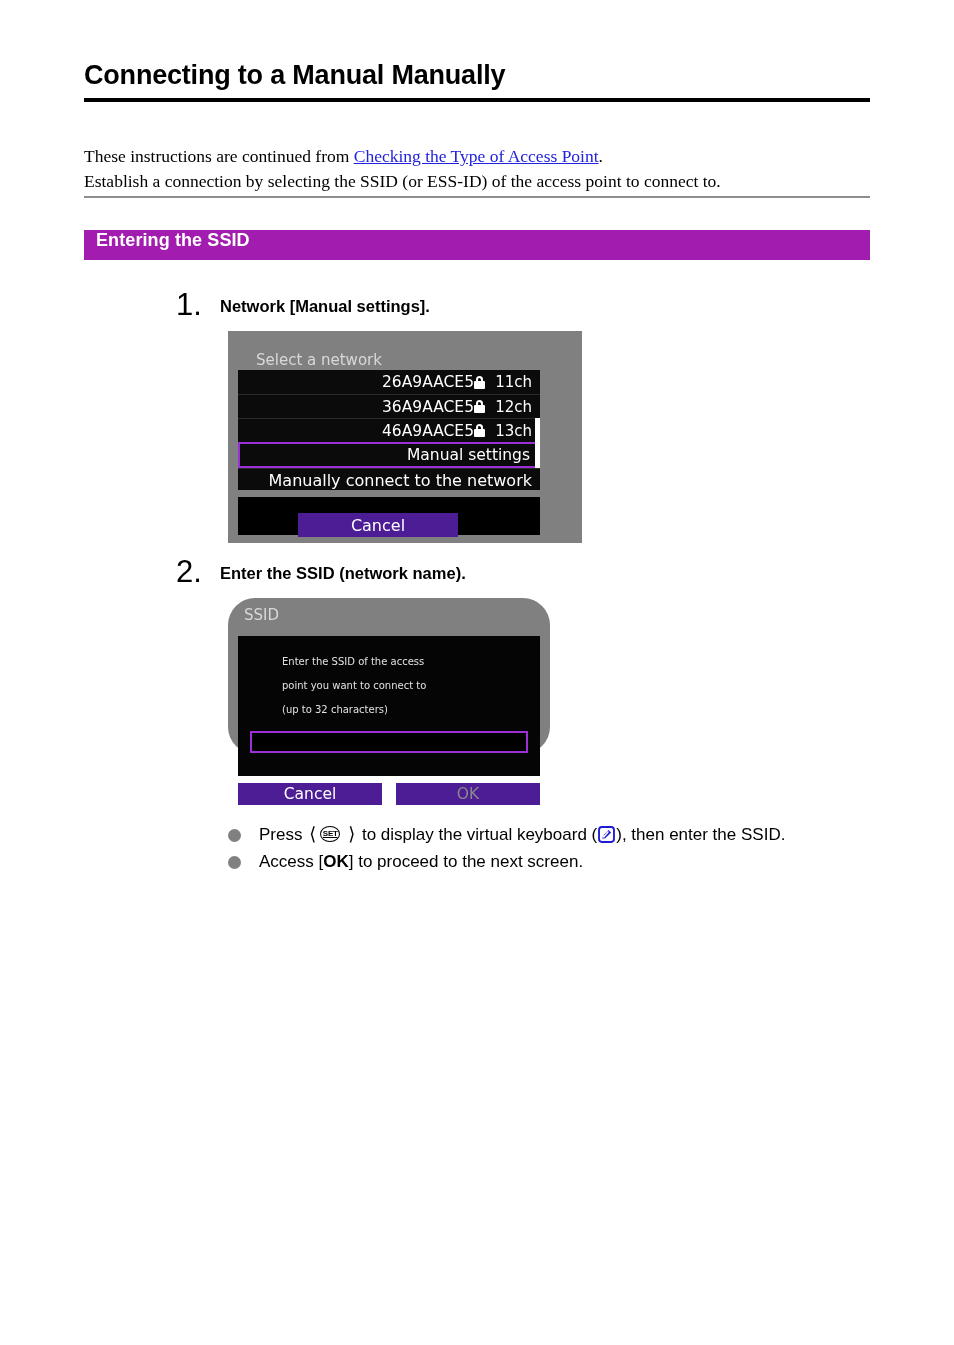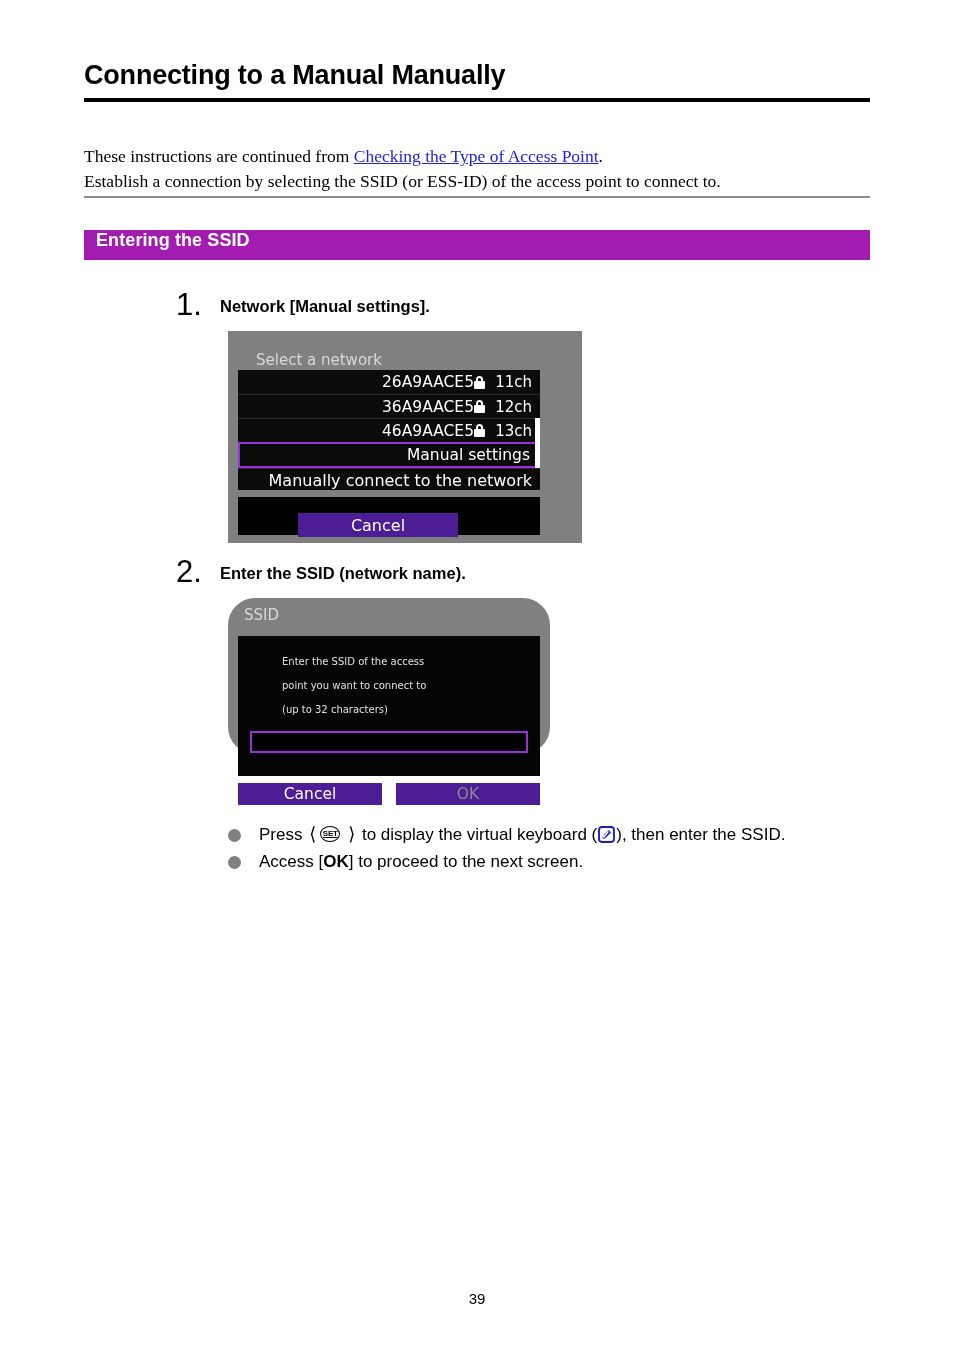--- a/index.html
+++ b/index.html
@@ -494,15 +494,14 @@
       </span>
     </div>
 
     <div class="bullet-row">
       <span class="bullet-dot"></span>
       <span class="bullet-text"><span>Access [</span><span class="bold-inline">OK</span><span>] to proceed to the next screen.</span></span>
     </div>
 
   </div>
 
-  <div class="page-number">39</div>
 
 </div>
 
 </body></html>

